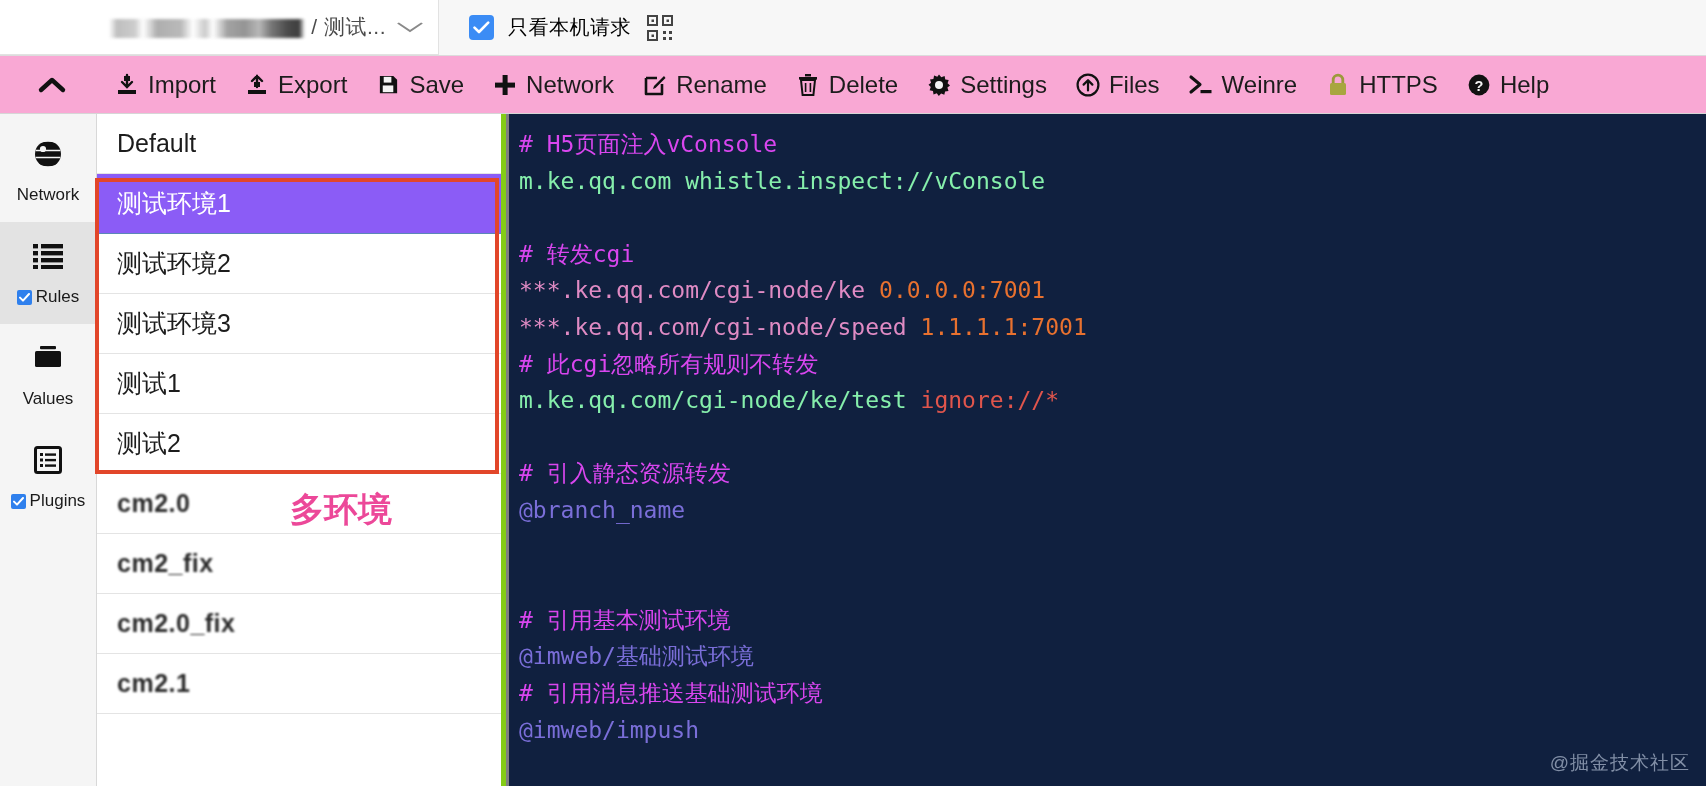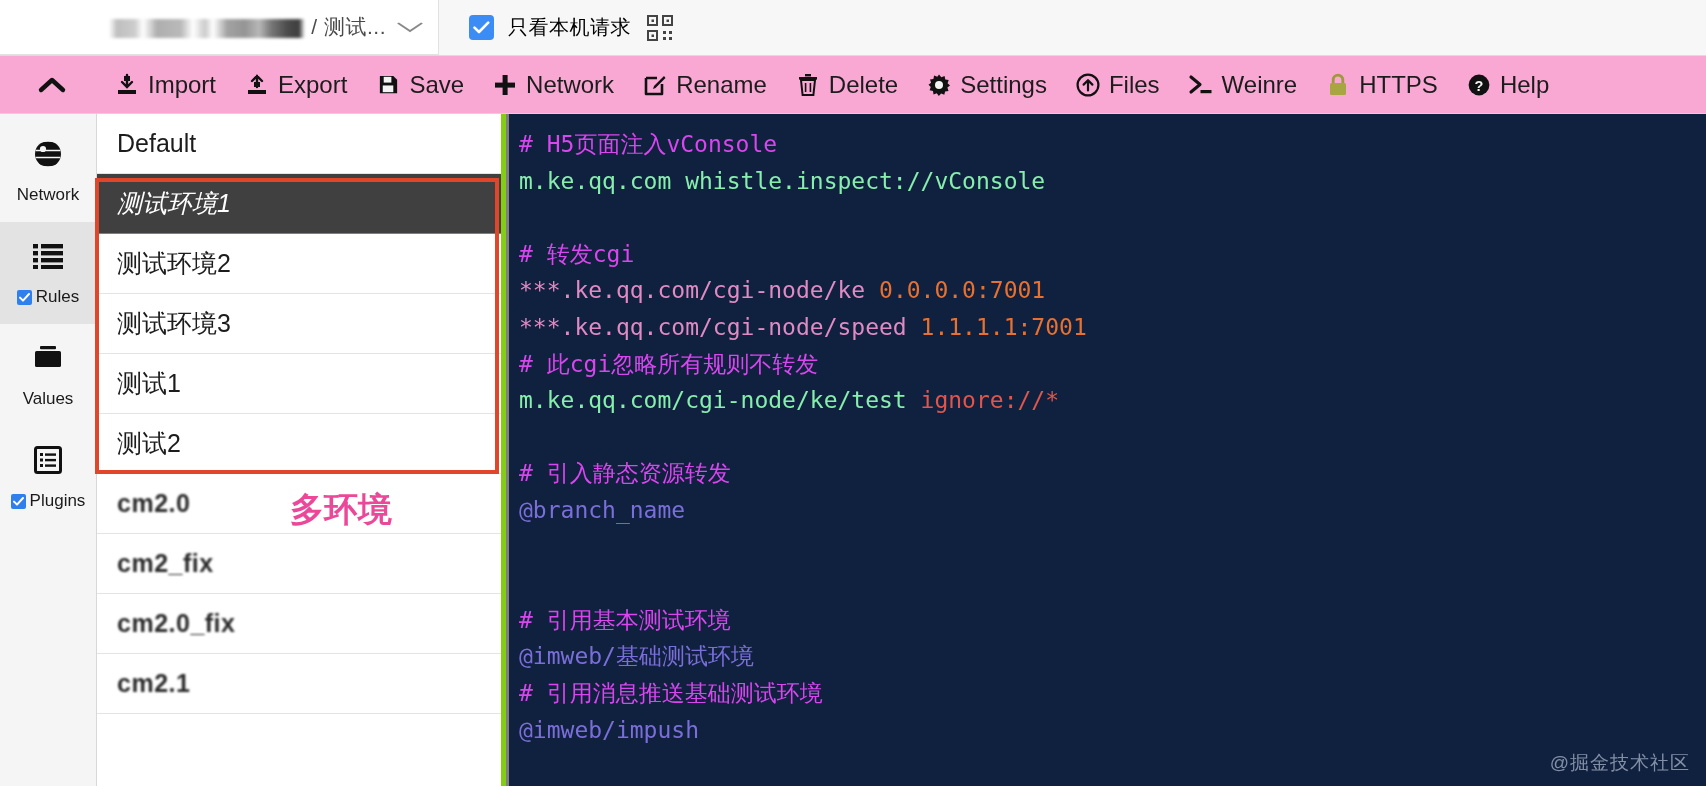--- a/index.html
+++ b/index.html
@@ -195,24 +195,23 @@
     padding-left: 20px;
     box-sizing: border-box;
     border-bottom: 1px solid #e4e4e4;
     font-size: 25px;
     color: #1c1c1c;
     cursor: pointer;
     background: #fff;
     position: relative;
   }
   .rule-row.selected {
-    background: #404040;
+    background: #8b5cf6;
     color: #ffffff;
     border-bottom-color: #5b87b8;
-    font-style: italic;
   }
   .rule-name.blurred {
     filter: blur(1.25px);
     letter-spacing: .5px;
     font-weight: bold;
     color: #2a2a2a;
   }
   .annot-box {
     position: absolute;
     left: 95px;

